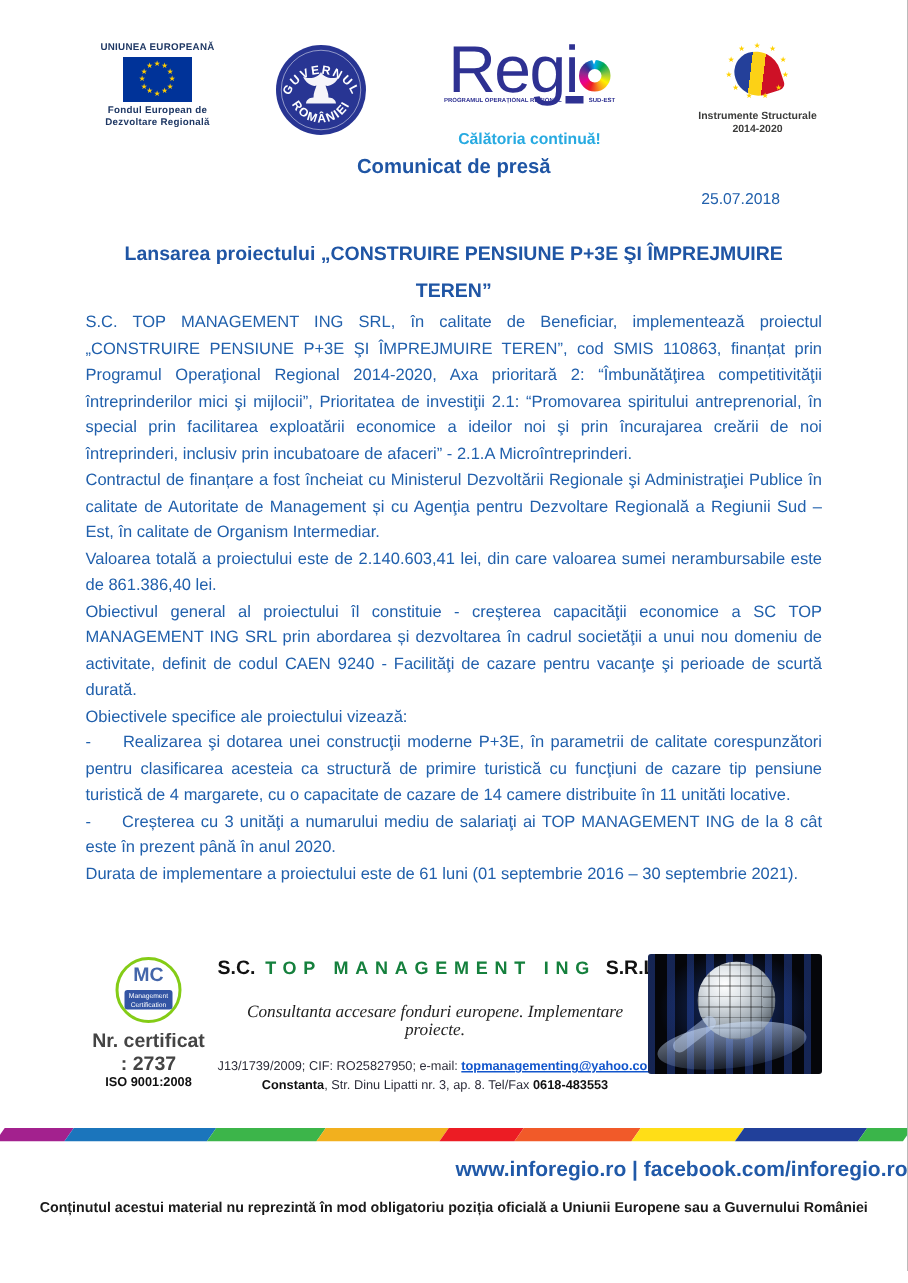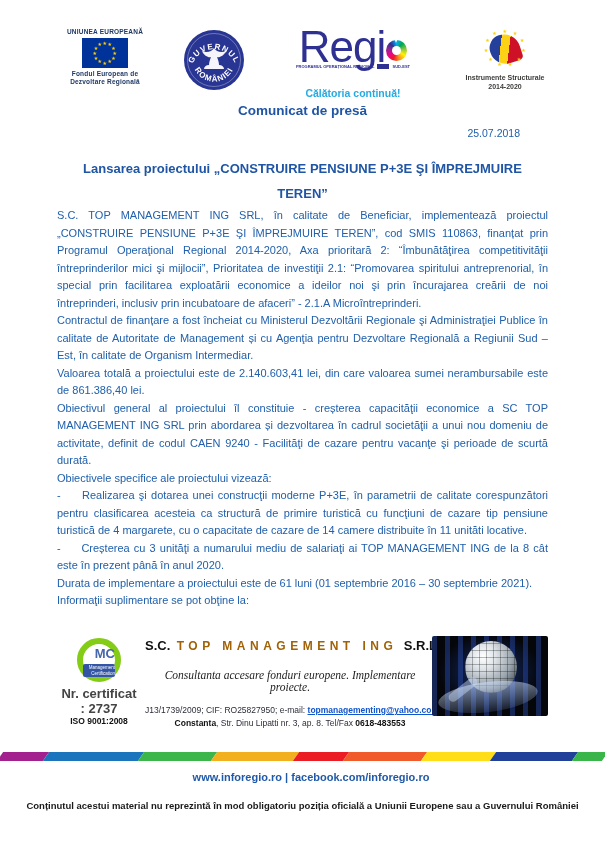--- a/index.html
+++ b/index.html
@@ -41,31 +41,31 @@
   .doc-date { position:absolute; top:127px; right:85px; font-size:10.5px; color:#2160ac; }
   .main-title { position:absolute; top:156px; left:40px; width:525px; text-align:center;
     font-size:13px; font-weight:bold; color:#1f55a4; line-height:25px; }
   
   .body-text { position:absolute; top:207px; left:57px; width:491px;
     font-size:11px; line-height:17.5px; color:#2160ac; text-align:justify; }
   .body-text p { margin:0; }
   
   .company { position:absolute; top:636px; left:0; width:605px; height:88px; }
   .mc-block { position:absolute; left:60px; top:2px; width:78px; text-align:center; }
-  .mc-circle { position:relative; width:44px; height:44px; border:6px solid #84cc16; border-radius:50%;
-    margin:0 auto; background:#fff;text-align:right; }
+  .mc-circle { position:relative; width:44px; height:44px; border:2px solid #84cc16; border-radius:50%;
+    margin:0 auto; background:#fff; }
   .mc-mc { font-size:13px; color:#4466aa; font-weight:bold; line-height:20px; }
   .mc-tag { margin:0 auto; width:32px; background:#3355a4; color:#fff; font-size:4.5px; line-height:5.5px;
     border-radius:2px; padding:1px 0; }
   .mc-nr { font-size:13px; font-weight:bold; color:#444; margin-top:4px; }
   .mc-iso { font-size:8.5px; font-weight:bold; color:#111; }
   .co-center { position:absolute; left:145px; top:0; width:290px; text-align:center; }
   .co-name { white-space:nowrap; }
   .co-name .pre, .co-name .suf { font-size:13px; font-weight:800; color:#111; }
-  .co-name .mid { font-size:12px; font-weight:bold; color:#a16207; letter-spacing:4.5px; margin:0 2px; }
+  .co-name .mid { font-size:12px; font-weight:bold; color:#15803d; letter-spacing:4.5px; margin:0 2px; }
   .co-tagline { font-family:"Liberation Serif", serif; font-style:italic; font-size:11.5px; color:#222; margin-top:15px; }
   .co-reg { font-size:8.5px; color:#2d2d3a; margin-top:12px; white-space:nowrap; }
   .co-reg a { color:#1155cc; font-weight:bold; text-decoration:underline; }
   .co-addr { font-size:8.5px; color:#2d2d3a; margin-top:3px; white-space:nowrap; }
   .co-addr .b { font-weight:bold; color:#111; }
   .globe-img { position:absolute; left:432px; top:0; width:116px; height:80px; border-radius:2px; overflow:hidden;
     background:
       radial-gradient(ellipse at 50% 45%, rgba(40,90,220,.5), transparent 62%),
       repeating-linear-gradient(90deg, rgba(60,110,255,.30) 0 5px, rgba(0,0,25,0) 5px 13px),
       #05060a; }
@@ -77,22 +77,22 @@
   .globe-hand { position:absolute; left:6px; bottom:4px; width:100px; height:30px; border-radius:50%;
     transform:rotate(-7deg);
     background:linear-gradient(rgba(210,228,255,.55), rgba(110,140,190,.18)); }
   .globe-thumb { position:absolute; left:14px; bottom:22px; width:34px; height:9px; border-radius:5px;
     transform:rotate(-38deg); background:rgba(200,220,255,.45); }
   
   .invest { position:absolute; top:720px; left:40px; width:525px; text-align:center;
     font-size:11.5px; line-height:16px; color:#2160ac; }
   .color-bar { position:absolute; top:752px; left:0; width:605px; height:9px; display:flex; overflow:hidden; }
   .bar-seg { height:9px; transform:skewX(-35deg); }
-  .links-row { position:absolute; top:771px; left:0; width:605px; text-align:center;
-    font-size:11px; font-weight:bold; color:#2059a8;padding-left:17px; }
+  .links-row { position:absolute; top:771px; left:0; width:605px; text-align:right;
+    font-size:14px; font-weight:bold; color:#2059a8;padding-left:17px; }
   .links-row a { color:#2059a8; text-decoration:none; }
   .disclaimer { position:absolute; top:800px; left:20px; width:565px; text-align:center;
     font-size:9.5px; font-weight:bold; color:#1a1a1a; }
   svg text { font-family:"Liberation Sans", sans-serif; }
 </style>
 </head>
 <body>
 
 <div class="page">
 
@@ -178,21 +178,20 @@
 
   <div class="body-text">
       <p>S.C. TOP MANAGEMENT ING SRL, în calitate de Beneficiar, implementează proiectul „CONSTRUIRE PENSIUNE P+3E ŞI ÎMPREJMUIRE TEREN”, cod SMIS 110863, finanțat prin Programul Operaţional Regional 2014-2020, Axa prioritară 2: “Îmbunătăţirea competitivităţii întreprinderilor mici şi mijlocii”, Prioritatea de investiţii 2.1: “Promovarea spiritului antreprenorial, în special prin facilitarea exploatării economice a ideilor noi şi prin încurajarea creării de noi întreprinderi, inclusiv prin incubatoare de afaceri” - 2.1.A Microîntreprinderi.</p>
       <p>Contractul de finanțare a fost încheiat cu Ministerul Dezvoltării Regionale şi Administraţiei Publice în calitate de Autoritate de Management și cu Agenţia pentru Dezvoltare Regională a Regiunii Sud – Est, în calitate de Organism Intermediar.</p>
       <p>Valoarea totală a proiectului este de 2.140.603,41 lei, din care valoarea sumei nerambursabile este de 861.386,40 lei.</p>
       <p>Obiectivul general al proiectului îl constituie - creșterea capacităţii economice a SC TOP MANAGEMENT ING SRL prin abordarea și dezvoltarea în cadrul societăţii a unui nou domeniu de activitate, definit de codul CAEN 9240 - Facilităţi de cazare pentru vacanţe şi perioade de scurtă durată.</p>
       <p>Obiectivele specifice ale proiectului vizează:</p>
       <p>-&nbsp;&nbsp;&nbsp;&nbsp;&nbsp;Realizarea şi dotarea unei construcţii moderne P+3E, în parametrii de calitate corespunzători pentru clasificarea acesteia ca structură de primire turistică cu funcţiuni de cazare tip pensiune turistică de 4 margarete, cu o capacitate de cazare de 14 camere distribuite în 11 unităti locative.</p>
       <p>-&nbsp;&nbsp;&nbsp;&nbsp;&nbsp;Creșterea cu 3 unităţi a numarului mediu de salariaţi ai TOP MANAGEMENT ING de la 8 cât este în prezent până în anul 2020.</p>
       <p>Durata de implementare a proiectului este de 61 luni (01 septembrie 2016 – 30 septembrie 2021).</p>
-      <p>Informaţii suplimentare se pot obţine la:</p>
     </div>
 
   <div class="company">
     <div class="mc-block">
       <div class="mc-circle">
         <div class="mc-mc">MC</div>
         <div class="mc-tag">Management Certification</div>
       </div>
       <div class="mc-nr">Nr. certificat : 2737</div>
       <div class="mc-iso">ISO 9001:2008</div>

